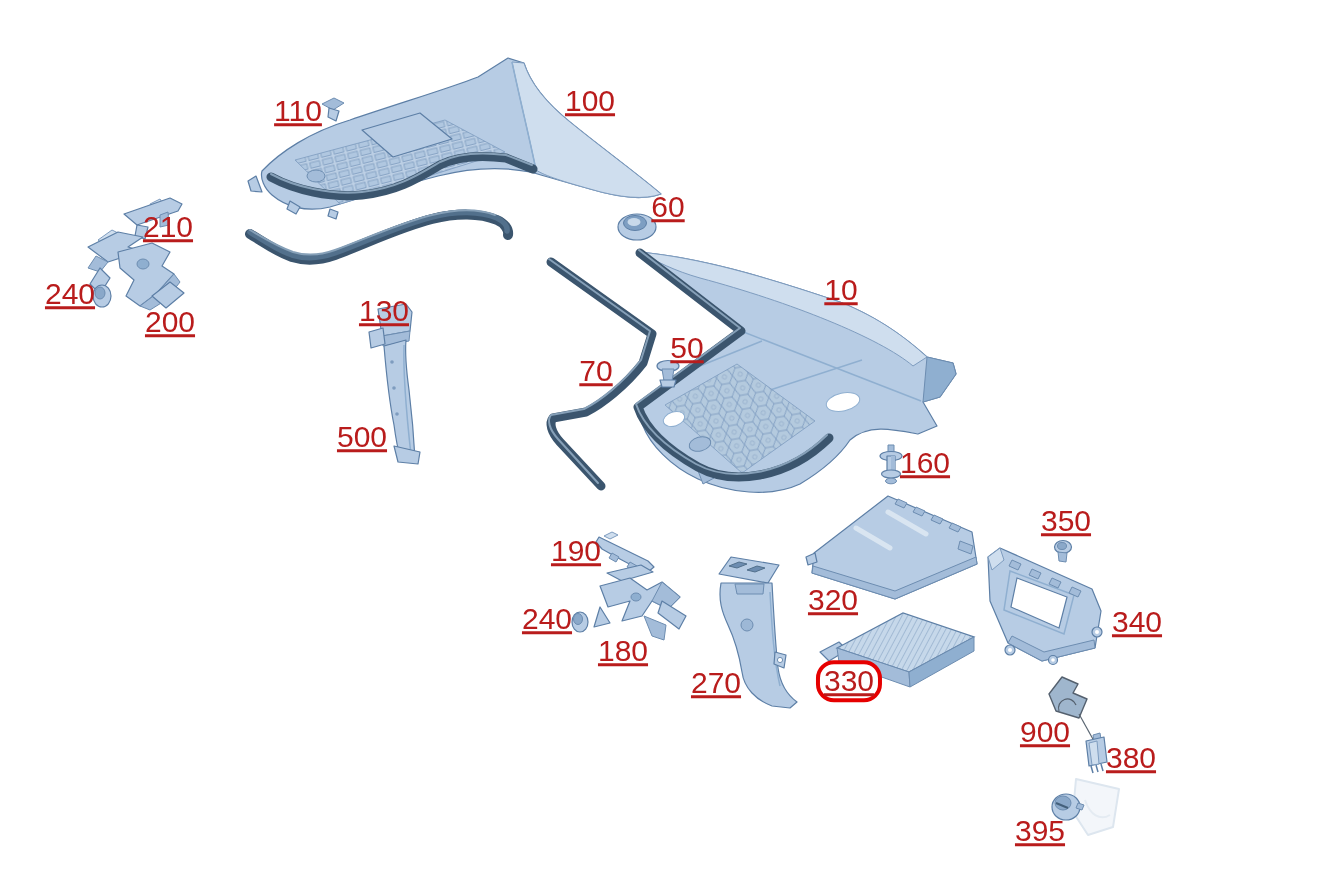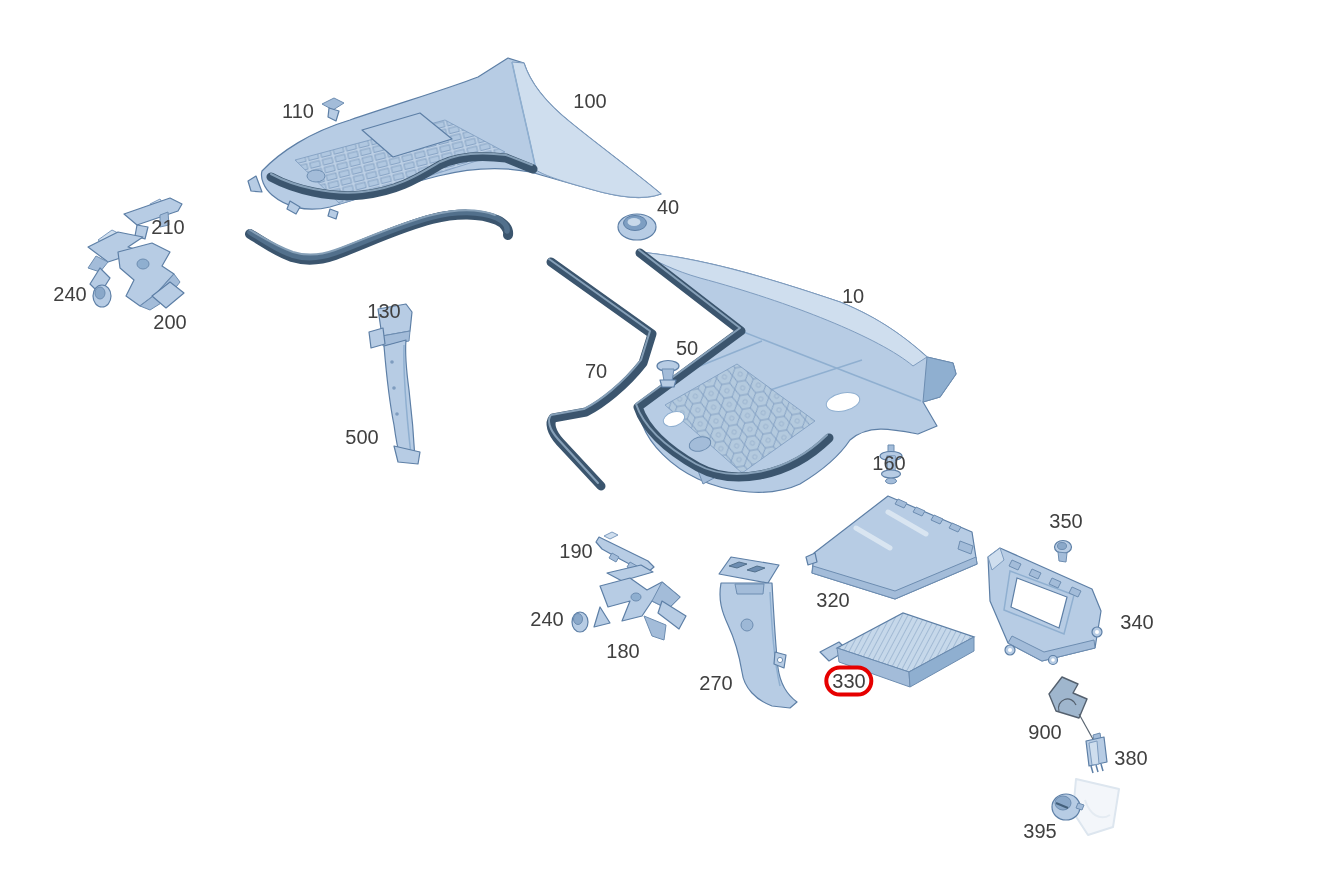--- a/index.html
+++ b/index.html
@@ -13,22 +13,22 @@
   .dk{fill:#8fafd0;stroke:#6d8db1;stroke-width:1;stroke-linejoin:round;}
   .hole{fill:#ffffff;stroke:#8fafd0;stroke-width:1;}
   .ln{fill:none;stroke:#8fafd0;stroke-width:1.5;}
   .lnl{fill:none;stroke:#d9e5f1;stroke-width:5;stroke-linecap:round;}
   .seal{fill:none;stroke:#3b556e;stroke-width:9;stroke-linecap:round;stroke-linejoin:round;}
   .sealm{fill:none;stroke:#52708c;stroke-width:5.5;stroke-linecap:round;stroke-linejoin:round;}
   .sealh{fill:none;stroke:#86a0b8;stroke-width:2;stroke-linecap:round;stroke-linejoin:round;}
   .ghost{fill:#f3f6fa;stroke:#dde6ef;stroke-width:2;stroke-linejoin:round;}
   .leader{stroke:#5a6672;stroke-width:1.2;fill:none;}
   
-  .plabel{position:absolute;transform:translate(-50%,-50%);font-size:20px;line-height:1.05;
-          color:#404040;white-space:nowrap;cursor:pointer;}
+  .plabel{position:absolute;transform:translate(-50%,-50%);font-size:30px;line-height:1.05;
+          color:#b91c1c;white-space:nowrap;cursor:pointer;text-decoration:underline;}
   .plabel.selected{border:4px solid #e60000;background:#ffffff;padding:1px 4px;}
 </style>
 </head>
 <body>
 
 <div class="stage">
 
 <svg width="1326" height="881" viewBox="0 0 1326 881">
   <defs>
     <pattern id="grid" width="13" height="8" patternUnits="userSpaceOnUse" patternTransform="rotate(-14)">
@@ -260,26 +260,26 @@
     <path class="md" d="M1078,803 l6,2 l-2,5 l-6,-2 Z"></path>
   </g>
 </svg>
 
 <div class="plabel" style="left: 298px; top: 111px;">110</div>
 <div class="plabel" style="left: 590px; top: 101px;">100</div>
 <div class="plabel" style="left: 168px; top: 195px; margin-top: 32px;">210</div>
 <div class="plabel" style="left: 70px; top: 294px;">240</div>
 <div class="plabel" style="left: 170px; top: 322px;">200</div>
 <div class="plabel" style="left: 384px; top: 267px; margin-top: 44px;">130</div>
-<div class="plabel" style="left: 668px; top: 207px;">40</div>
-<div class="plabel" style="left: 841px; top: 296px; margin-left: 12px;">10</div>
+<div class="plabel" style="left: 668px; top: 207px;">60</div>
+<div class="plabel" style="left: 841px; top: 290px;">10</div>
 <div class="plabel" style="left: 687px; top: 348px;">50</div>
 <div class="plabel" style="left: 596px; top: 371px;">70</div>
 <div class="plabel" style="left: 362px; top: 437px;">500</div>
-<div class="plabel" style="left: 889px; top: 463px;">160</div>
+<div class="plabel" style="left: 925px; top: 463px;">160</div>
 <div class="plabel" style="left: 576px; top: 539px; margin-top: 12px;">190</div>
 <div class="plabel" style="left: 1066px; top: 521px; text-align: center;">350</div>
 <div class="plabel" style="left: 547px; top: 619px;">240</div>
 <div class="plabel" style="left: 833px; top: 600px; text-align: right;">320</div>
 <div class="plabel" style="left: 623px; top: 651px;">180</div>
 <div class="plabel" style="left: 1137px; top: 622px;">340</div>
 <div class="plabel" style="left: 716px; top: 683px;">270</div>
 <div class="plabel selected" style="left: 849px; top: 681px; border-radius: 18px;">
   <span>330</span>
 </div>

